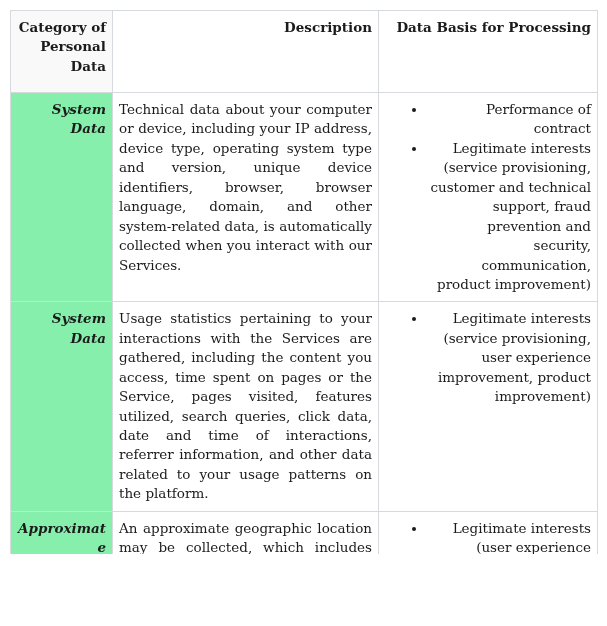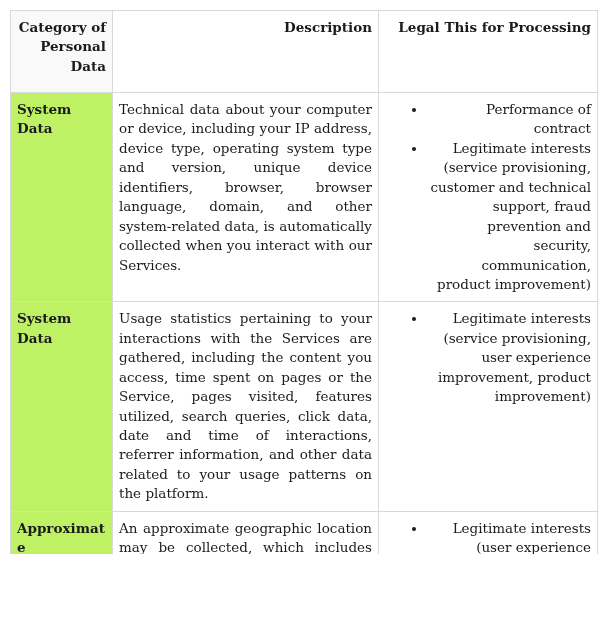--- a/index.html
+++ b/index.html
@@ -43,23 +43,25 @@
     word-break: break-word;
   }
 
   
   tbody tr:nth-child(1) td { height: 172px; }
   tbody tr:nth-child(2) td { height: 191px; }
   tbody tr:nth-child(3) td { height: 155px; }
 
   td.cat-cell {
     font-weight: bold;
-    background: #bef264;
+    text-align: right;
+    background: #86efac;
     overflow-wrap: break-word;
     word-break: break-word;
+    font-style: italic;
   }
   td.desc-cell {
     text-align: justify;
     padding-left: 7px;
     padding-right: 7px;
   }
   td.legal-cell ul {
     margin: 0;
     padding-left: 42px;
     list-style: disc outside;
@@ -77,21 +79,21 @@
   <table class="data-table">
     <colgroup>
       <col class="c-cat">
       <col class="c-desc">
       <col class="c-legal">
     </colgroup>
     <thead>
       <tr>
         <th class="cat-head">Category of Personal Data</th>
         <th>Description</th>
-        <th>Legal This for Processing</th>
+        <th>Data Basis for Processing</th>
       </tr>
     </thead>
     <tbody id="table-body">
   <tr>
     <td class="cat-cell">System Data</td>
     <td class="desc-cell">Technical data about your computer or device, including your IP address, device type, operating system type and version, unique device identifiers, browser, browser language, domain, and other system-related data, is automatically collected when you interact with our Services.</td>
     <td class="legal-cell">
       <ul>
               <li>Performance of contract</li>
               <li>Legitimate interests (service provisioning, customer and technical support, fraud prevention and security, communication, product improvement)</li>

